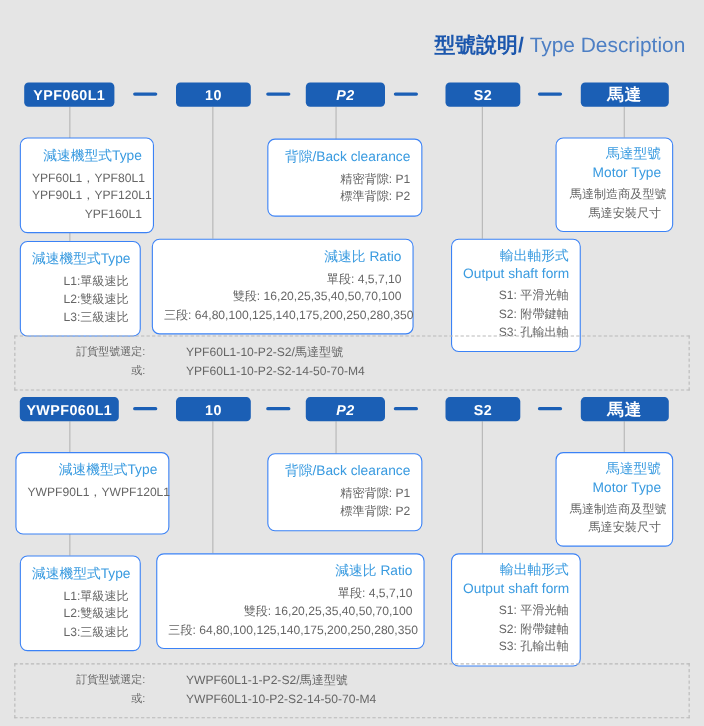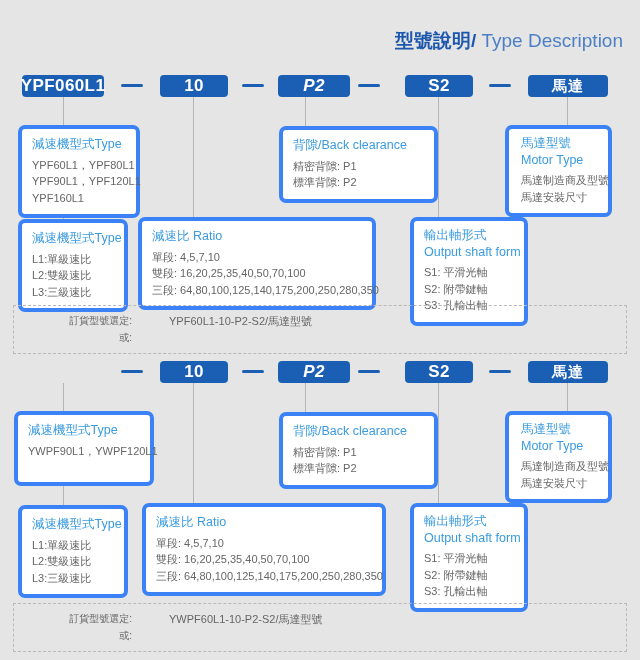--- a/index.html
+++ b/index.html
@@ -13,21 +13,21 @@
   .page-title .en { color:#4d7fc4; font-weight:normal; }
 
   
   .section { position:absolute; left:0; width:640px; }
   .section-1 { top:75px; height:273px; }
   .section-2 { top:361px; height:287px; }
 
   
   .pill {
     position:absolute; top:0; height:22px; background:#1b5fb5; border-radius:4px;
-    color:#fff; font-size:17px; font-weight:bold; letter-spacing:.4px;
+    color:#fff; font-size:13px; font-weight:bold; letter-spacing:.4px;
     display:flex; align-items:center; justify-content:center; white-space:nowrap;
   }
   .pill-model    { left:22px;  width:82px; }
   .section-2 .pill-model { left:18px; width:90px; }
   .pill-ratio    { left:160px; width:68px; }
   .pill-backlash { left:278px; width:72px;font-style:italic; }
   .pill-shaft    { left:405px; width:68px; }
   .pill-motor    { left:528px; width:80px; font-size:15px; letter-spacing:1px; }
 
   .dash { position:absolute; top:9px; width:22px; height:3px; background:#1b5fb5; border-radius:2px; }
@@ -36,30 +36,30 @@
   
   .vline { position:absolute; width:1px; background:#b5b5b5; top:22px; }
   .vline-1 { left:63px;  height:122px; }
   .vline-2 { left:193px; height:120px; }
   .vline-3 { left:305px; height:30px;  }
   .vline-4 { left:438px; height:120px; }
   .vline-5 { left:567px; height:28px;  }
 
   
   .box {
-    position:absolute; background:#ffffff; border:4px solid #3b82f6; border-radius:7px;
-    padding:7px 10px 8px 10px; box-sizing:border-box; white-space:nowrap;
+    position:absolute; background:#ffffff; border:1px solid #3b82f6; border-radius:7px;
+    padding:7px 10px 8px 10px; box-sizing:border-box; white-space:nowrap;text-align:right;
   }
   .btitle { color:#3a9be0; font-size:12.5px; margin:1px 0 4px 0; line-height:1.25; }
   .btitle2 { color:#3a9be0; font-size:12.5px; line-height:1.25; }
   .bline  { color:#666666; font-size:11px; line-height:1.5; }
 
   .box-models   { left:18px;  top:50px;  width:122px; min-height:75px; }
   .section-2 .box-models { left:14px; width:140px; }
-  .box-backlash { left:243px; top:51px;  width:159px; min-height:56px;margin-left:36px; }
+  .box-backlash { left:243px; top:51px;  width:141px; min-height:56px; }
   .box-motor    { left:505px; top:50px;  width:107px; min-height:76px;padding-left:12px; }
   .box-stages   { left:18px;  top:144px; width:110px; min-height:71px; }
   .box-ratio    { left:138px; top:142px; width:238px; min-height:66px; }
   .section-2 .box-ratio { left:142px; width:244px; }
   .box-shaft    { left:410px; top:142px; width:118px; min-height:78px; }
 
   
   .order-box {
     position:absolute; left:13px; width:614px; border:1px dashed #b9b9b9;
     box-sizing:border-box; padding:7px 10px 7px 0;
@@ -138,31 +138,33 @@
       <div class="bline">S3: 孔輸出軸</div>
     </div>
 
     <div class="order-box">
       <div class="order-row">
         <div class="order-label">訂貨型號選定:</div>
         <div class="order-value">YPF60L1-10-P2-S2/馬達型號</div>
       </div>
       <div class="order-row">
         <div class="order-label">或:</div>
+        <div class="order-value">YPF60L1-10-P2-S2-14-50-70-M4</div>
       </div>
     </div>
   </div>
 
   <div class="section section-2">
     <div class="vline vline-1"></div>
     <div class="vline vline-2"></div>
     <div class="vline vline-3"></div>
     <div class="vline vline-4"></div>
     <div class="vline vline-5"></div>
 
+    <div class="pill pill-model">YWPF060L1</div>
     <div class="dash dash-1"></div>
     <div class="pill pill-ratio">10</div>
     <div class="dash dash-2"></div>
     <div class="pill pill-backlash">P2</div>
     <div class="dash dash-3"></div>
     <div class="pill pill-shaft">S2</div>
     <div class="dash dash-4"></div>
     <div class="pill pill-motor">馬達</div>
 
     <div class="box box-models">
@@ -201,21 +203,22 @@
       <div class="btitle2">輸出軸形式</div>
       <div class="btitle">Output shaft form</div>
       <div class="bline">S1: 平滑光軸</div>
       <div class="bline">S2: 附帶鍵軸</div>
       <div class="bline">S3: 孔輸出軸</div>
     </div>
 
     <div class="order-box">
       <div class="order-row">
         <div class="order-label">訂貨型號選定:</div>
-        <div class="order-value">YWPF60L1-10-P2-S2/馬達型號</div>
+        <div class="order-value">YWPF60L1-1-P2-S2/馬達型號</div>
       </div>
       <div class="order-row">
         <div class="order-label">或:</div>
+        <div class="order-value">YWPF60L1-10-P2-S2-14-50-70-M4</div>
       </div>
     </div>
   </div>
 
 </div>
 
 </body></html>

